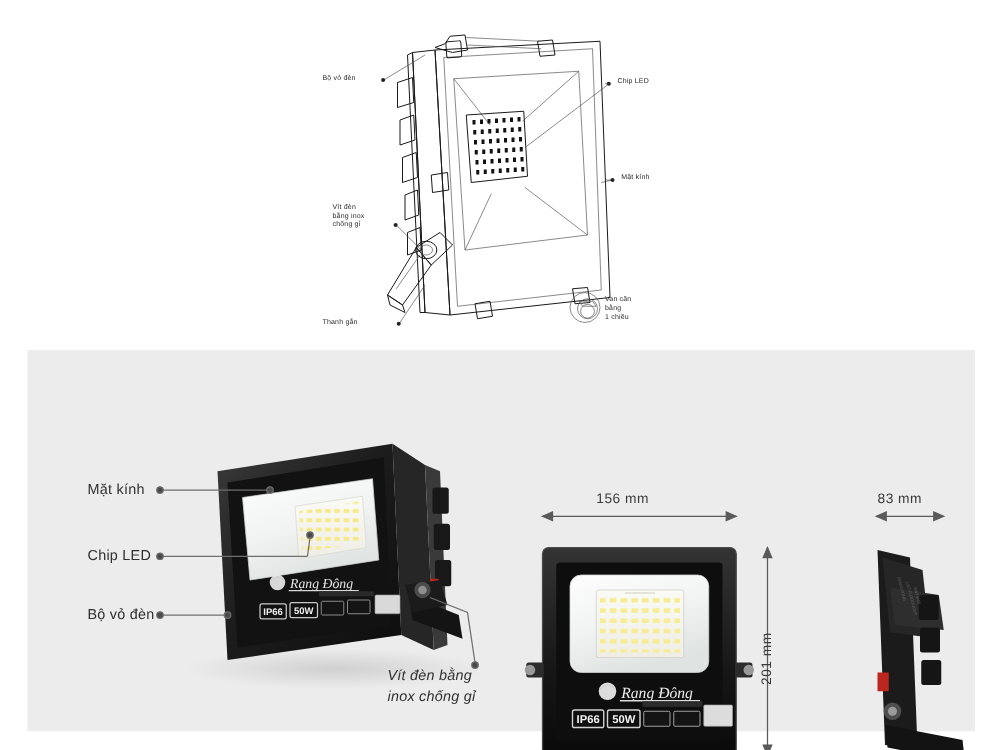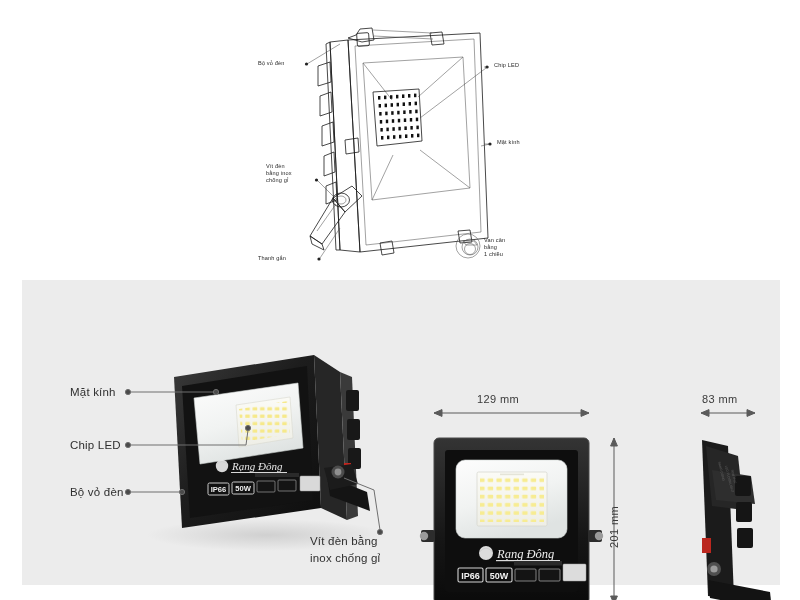--- a/index.html
+++ b/index.html
@@ -371,23 +371,23 @@
         <circle cx="358" cy="252" r="2.6"></circle>
       </g>
     </svg>
 
     <div class="lbl lbl-photo" style="left:48px;top:105px;">Mặt kính</div>
 
     <div class="lbl lbl-photo" style="left:48px;top:158px;">Chip LED</div>
 
     <div class="lbl lbl-photo" style="left:48px;top:205px;">Bộ vỏ đèn</div>
 
-    <div class="lbl lbl-photo" style="left:288px;top:253px;line-height:1.45;">Vít đèn bằng
+    <div class="lbl lbl-photo" style="left:288px;top:253px;line-height:1.45;font-style:italic;">Vít đèn bằng
 inox chống gỉ</div>
 
-    <div class="lbl lbl-dim" style="left:455px;top:112px;">129 mm</div>
+    <div class="lbl lbl-dim" style="left:455px;top:112px;">156 mm</div>
 
     <div class="lbl lbl-dim rot" style="left:585px;top:268px;">201 mm</div>
 
     <div class="lbl lbl-dim" style="left:680px;top:112px;">83 mm</div>
   </div>
 
 </div>
 
 </body></html>

